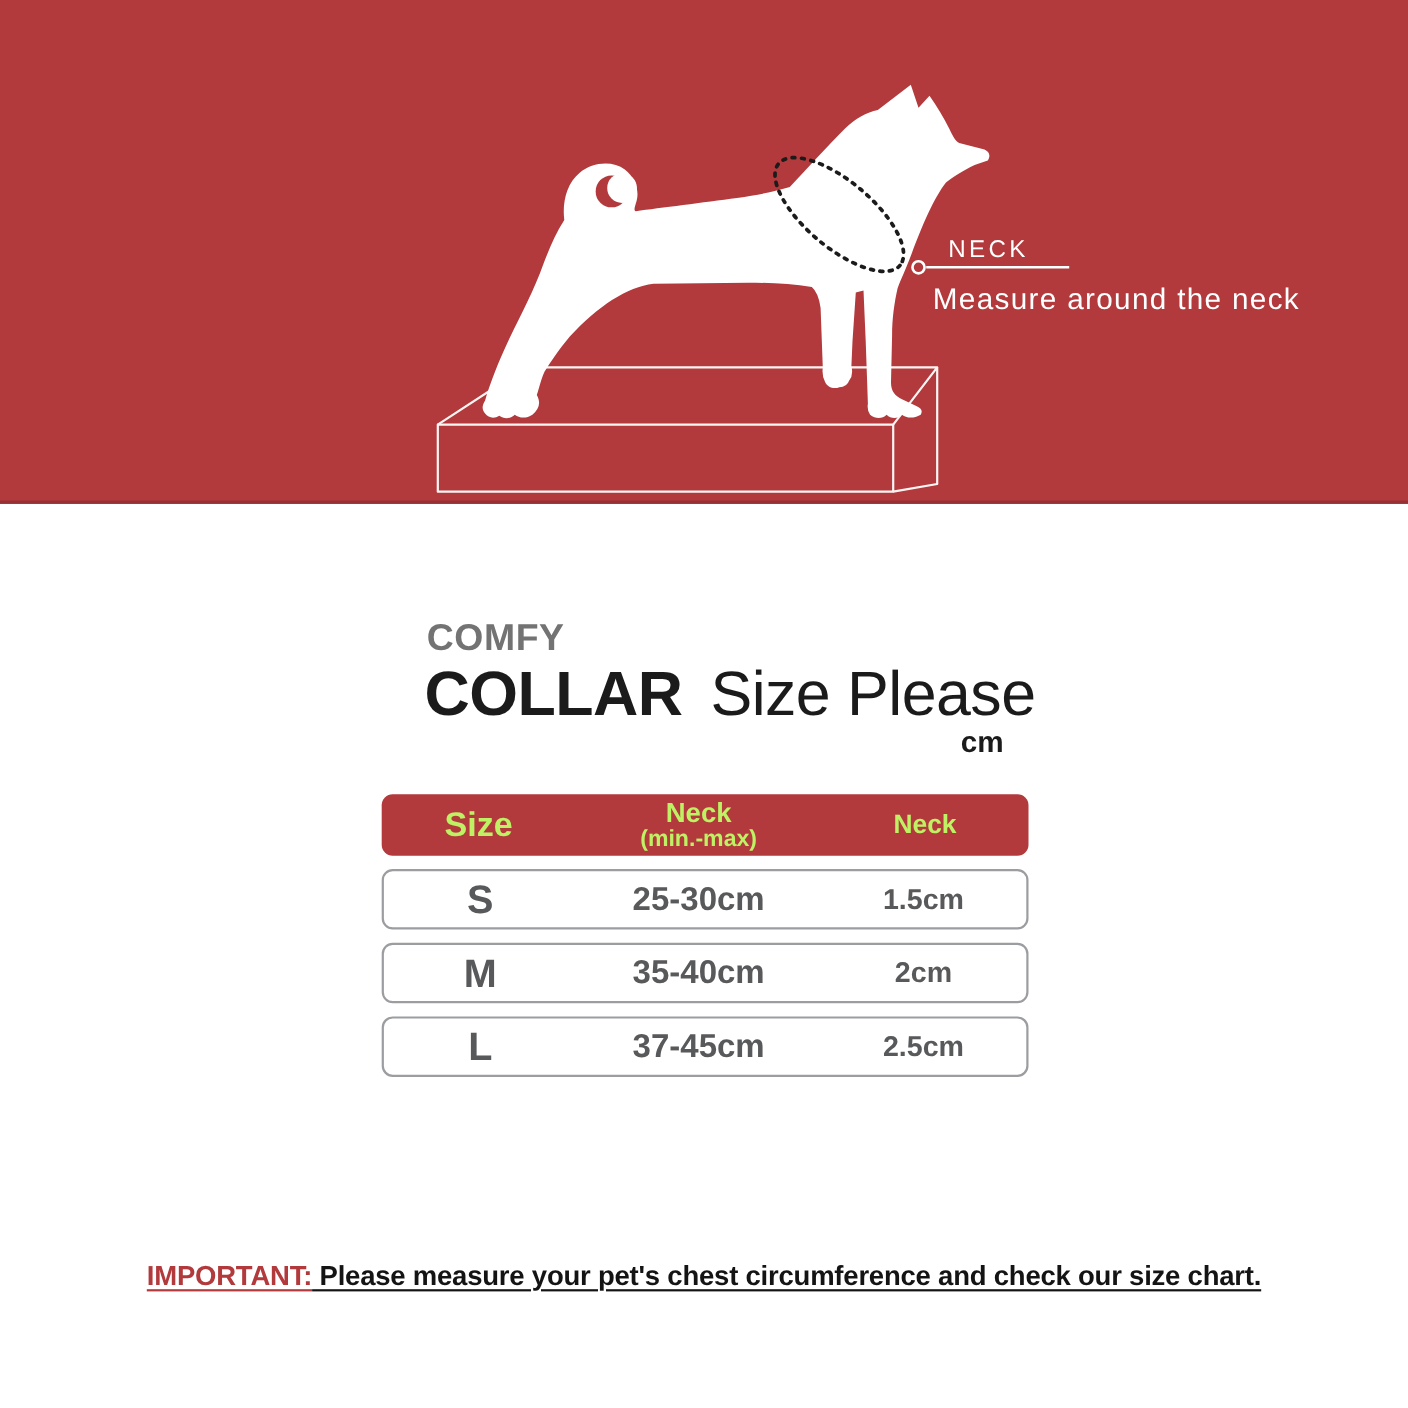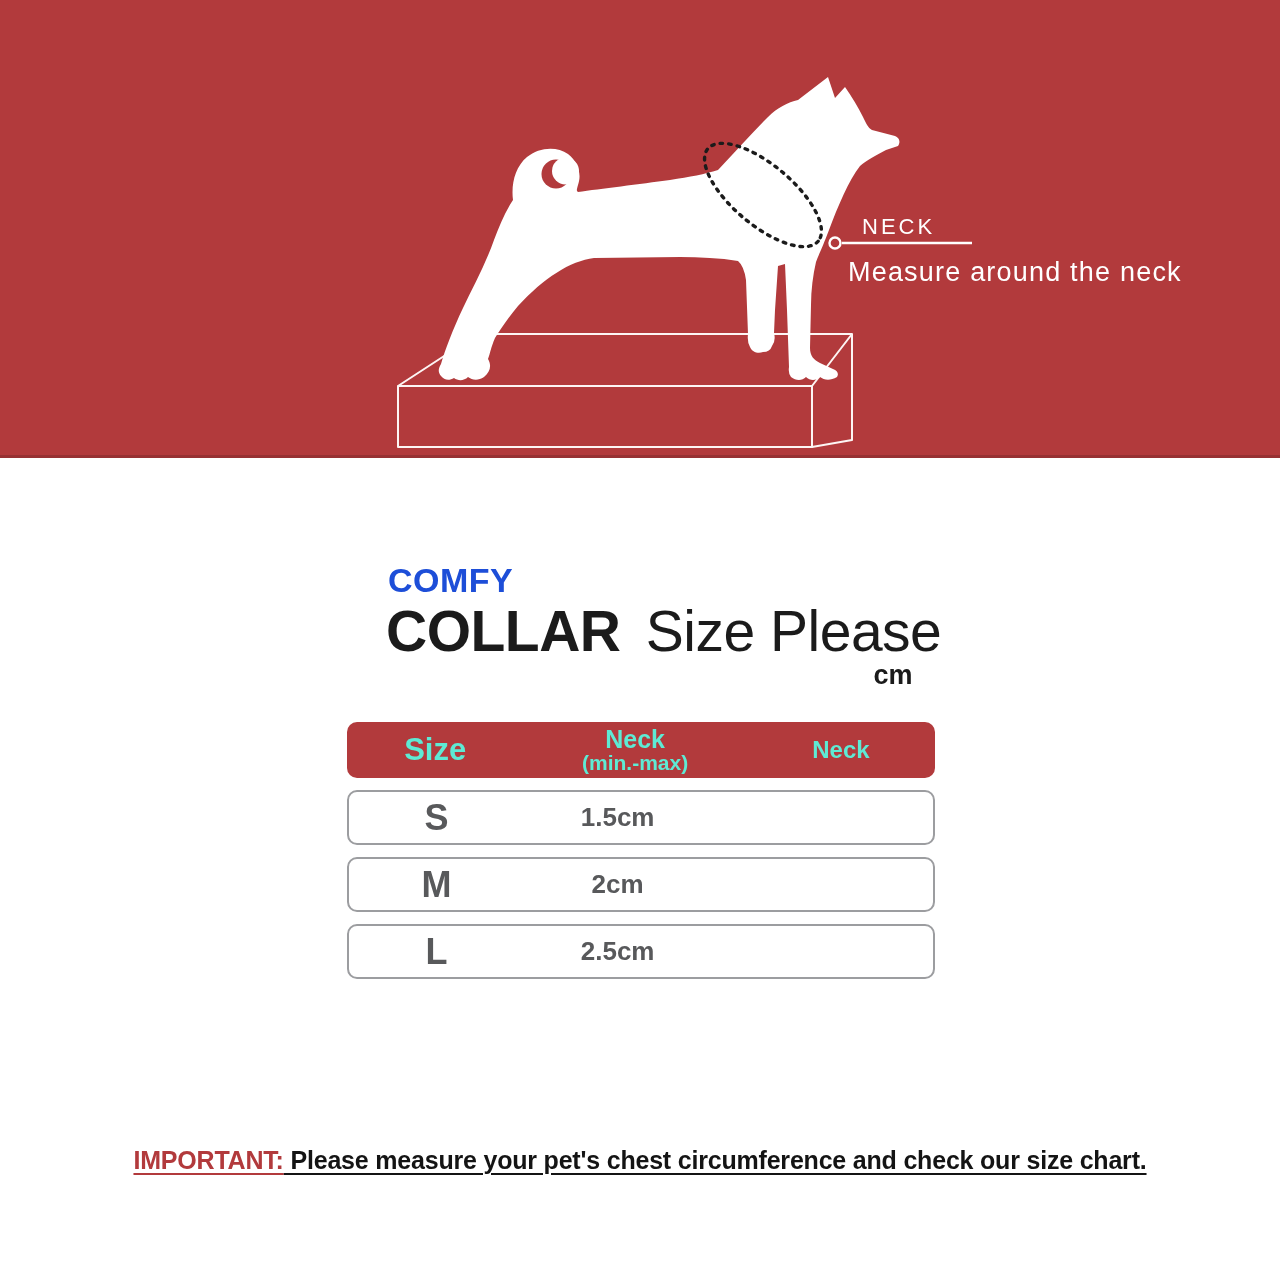--- a/index.html
+++ b/index.html
@@ -13,37 +13,37 @@
     position:absolute;left:0;top:0;width:1280px;height:455px;
     background:#B23A3C;border-bottom:3px solid #973133;
   }
   .banner svg{position:absolute;left:0;top:0;}
   .neck-label-svg{
     font-family:"Liberation Sans",sans-serif;
   }
   
   .brand{
     position:absolute;left:388px;top:561px;
-    font-size:34px;font-weight:bold;color:#1d4ed8;letter-spacing:.5px;
+    font-size:34px;font-weight:bold;color:#737373;letter-spacing:.5px;
   }
   .title-line{
     position:absolute;left:386px;top:598px;
     font-size:57px;color:#1b1b1b;white-space:nowrap;letter-spacing:-.5px;
   }
   .title-line .strong{font-weight:800;margin-top:20px;}
   .title-line .regular{font-weight:400;margin-left:10px;}
   .unit{
     position:absolute;left:868px;top:660px;width:50px;text-align:center;
     font-size:27px;font-weight:bold;color:#1b1b1b;
   }
   
   .size-table{position:absolute;left:347px;top:722px;width:588px;}
   .thead{
     height:56px;background:#B23A3C;border-radius:10px;
-    display:flex;align-items:center;color:#5eead4;
+    display:flex;align-items:center;color:#bef264;
   }
   .col-size{width:30%;text-align:center;}
   .col-neck{width:38%;text-align:center;}
   .col-width{width:32%;text-align:center;}
   .thead .col-size{font-size:31px;font-weight:bold;}
   .thead .col-neck{font-size:25px;font-weight:bold;line-height:1.02;}
   .thead .col-neck .sub{font-size:21px;font-weight:bold;display:block;}
   .thead .col-width{font-size:24px;font-weight:bold;}
   .trow{
     height:51px;background:#fff;border:2px solid #9C9DA0;border-radius:10px;
@@ -157,30 +157,33 @@
     <div class="col-size">Size</div>
     <div class="col-neck">
       <span>Neck</span>
       <span class="sub">(min.-max)</span>
     </div>
     <div class="col-width">Neck</div>
   </div>
 
   <div class="trow">
     <div class="col-size">S</div>
+    <div class="col-neck">25-30cm</div>
     <div class="col-width">1.5cm</div>
   </div>
 
   <div class="trow">
     <div class="col-size">M</div>
+    <div class="col-neck">35-40cm</div>
     <div class="col-width">2cm</div>
   </div>
 
   <div class="trow">
     <div class="col-size">L</div>
+    <div class="col-neck">37-45cm</div>
     <div class="col-width">2.5cm</div>
   </div>
 </div>
 
 <div class="footer-note">
   <div>
     <span class="u imp">IMPORTANT:</span><span class="u"> Please measure your pet's chest circumference and check our size chart.</span>
   </div>
 </div>
 

